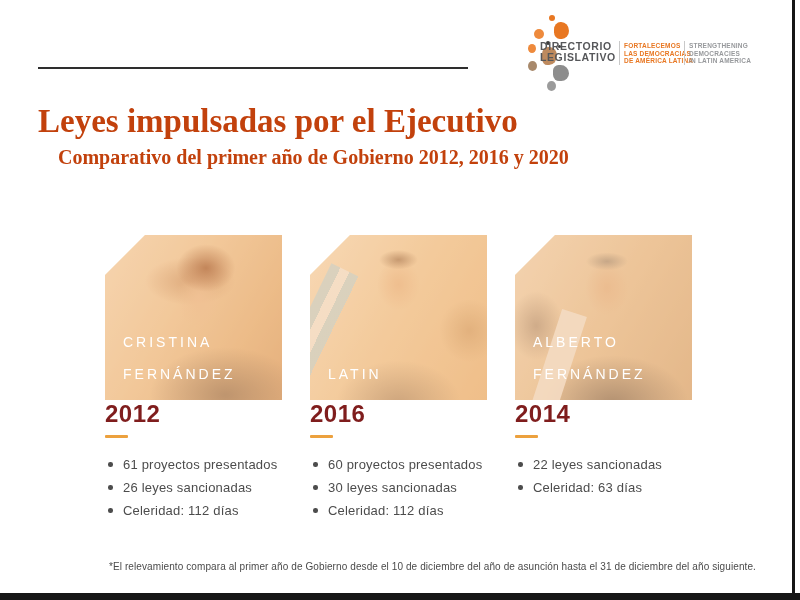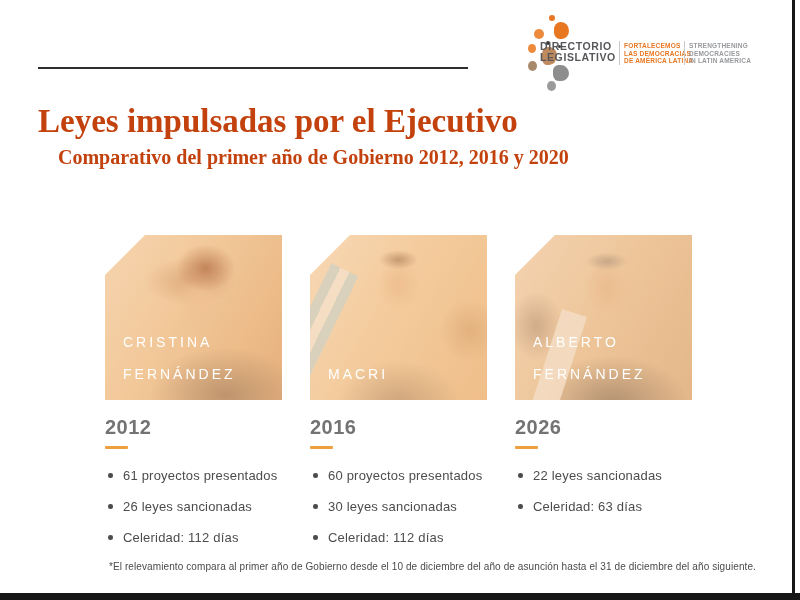--- a/index.html
+++ b/index.html
@@ -64,25 +64,25 @@
       radial-gradient(ellipse 36px 46px at 12% 55%, rgba(150,130,115,0.6), rgba(150,130,115,0) 75%),
       radial-gradient(ellipse 95px 60px at 55% 102%, rgba(92,82,76,0.65), rgba(92,82,76,0) 80%),
       linear-gradient(120deg,#f3e4cd 0%,#e9cda8 50%,#d9b78f 100%);}
   .p3::before{left:28px;bottom:-30px;width:26px;height:120px;background:#f4f1ea;opacity:0.9;
       transform:rotate(18deg);}
 
   .president-name{position:absolute;left:18px;bottom:10px;z-index:3;color:#ffffff;
       font-size:14px;letter-spacing:3px;line-height:32px;font-weight:500;}
   .president-name span{display:block;}
 
-  .year{margin-top:16px;font-size:20px;font-weight:700;color:#737373;letter-spacing:0.5px;}
+  .year{font-size:24px;font-weight:700;color:#7f1d1d;letter-spacing:0.5px;}
   .year-dash{width:23px;height:3px;background:#ECA13E;margin-top:7px;border-radius:1px;}
   ul.stats{list-style:none;margin:15px 0 0 0;padding:0;}
   ul.stats li{position:relative;padding-left:18px;font-size:13px;line-height:23px;
-      letter-spacing:0.2px;color:#4c4c4c;margin-top:8px;}
+      letter-spacing:0.2px;color:#4c4c4c;}
   ul.stats li::before{content:'';position:absolute;left:3px;top:9px;width:4.5px;height:4.5px;
       border-radius:50%;background:#4c4c4c;}
 
   .footnote{position:absolute;right:36px;top:561px;font-size:10px;color:#4b4b4b;
       letter-spacing:0.1px;}
 </style>
 </head>
 <body>
 
 <div class="slide">
@@ -139,40 +139,40 @@
       <ul class="stats">
         <li>61 proyectos presentados</li>
         <li>26 leyes sancionadas</li>
         <li>Celeridad: 112 días</li>
       </ul>
     </div>
 
     <div class="col">
       <div class="photo p2">
         <div class="president-name">
-          <span>MACRI</span>
+          <span>LATIN</span>
         </div>
       </div>
       <div class="year">2016</div>
       <div class="year-dash"></div>
       <ul class="stats">
         <li>60 proyectos presentados</li>
         <li>30 leyes sancionadas</li>
         <li>Celeridad: 112 días</li>
       </ul>
     </div>
 
     <div class="col">
       <div class="photo p3">
         <div class="president-name">
           <span>ALBERTO</span>
           <span>FERNÁNDEZ</span>
         </div>
       </div>
-      <div class="year">2026</div>
+      <div class="year">2014</div>
       <div class="year-dash"></div>
       <ul class="stats">
         <li>22 leyes sancionadas</li>
         <li>Celeridad: 63 días</li>
       </ul>
     </div>
 
   </div>
 
   <div class="footnote">*El relevamiento compara al primer año de Gobierno desde el 10 de diciembre del año de asunción hasta el 31 de diciembre del año siguiente.</div>

